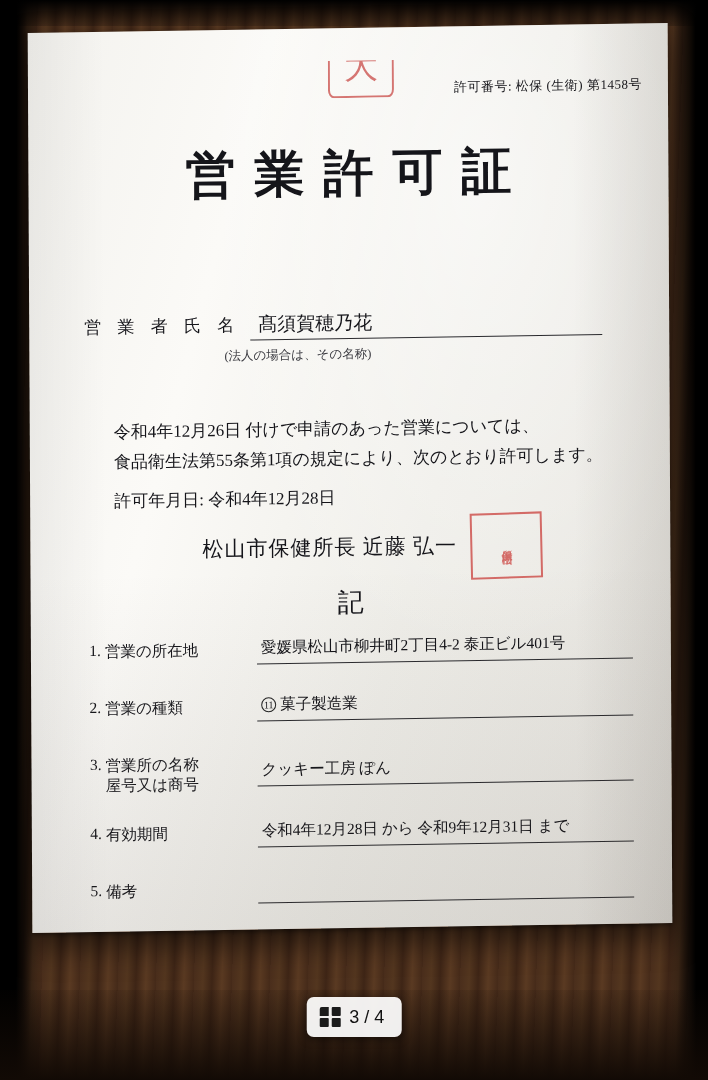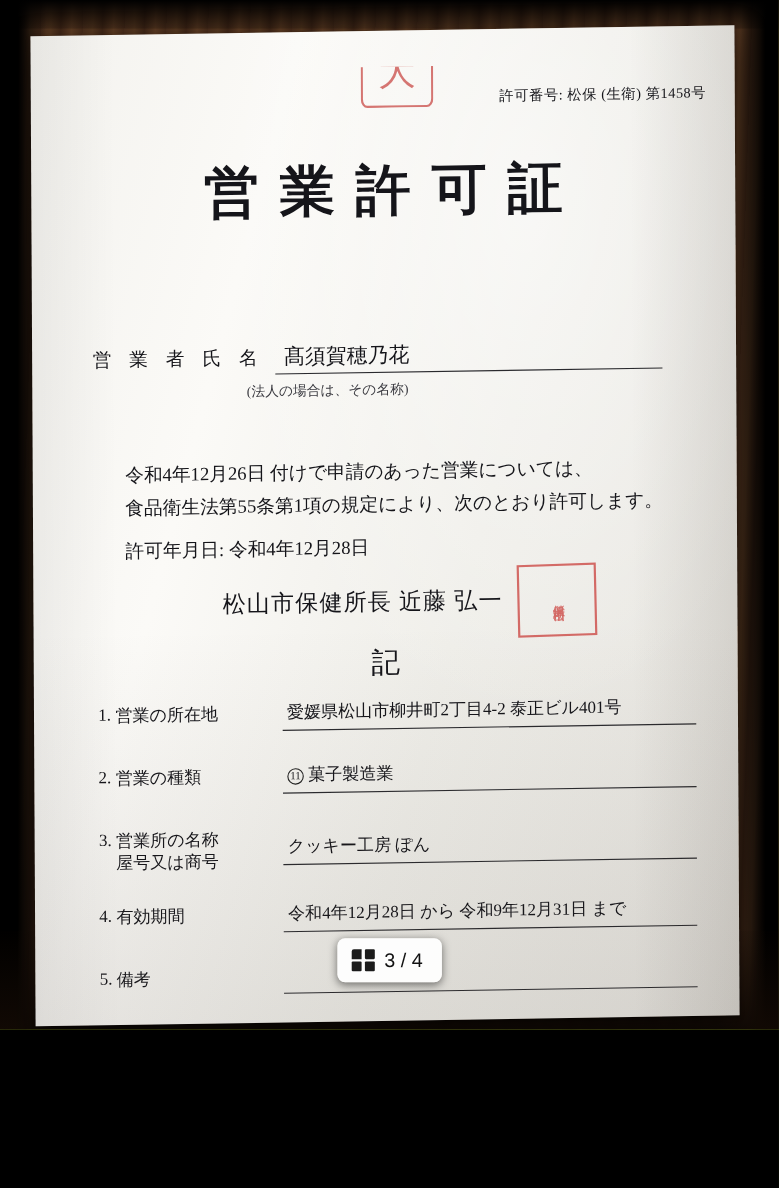--- a/index.html
+++ b/index.html
@@ -4,22 +4,22 @@
 <style>
   * { box-sizing: border-box; margin: 0; padding: 0; }
   html, body {
     width: 708px; height: 1080px;
     background: #000;
     font-family: "Liberation Serif", serif;
     overflow: hidden;
   }
   #viewer {
     position: relative;
-    width: 708px; height: 936px;
-    background: #84cc16;
+    width: 708px; height: 1080px;
+    background: #ef4444;
     overflow: hidden;
   }
   
   .desk {
     position: absolute; inset: 0;
     background:
       linear-gradient(90deg, #000 0px, #000 16px, rgba(0,0,0,0) 42px),
       linear-gradient(270deg, #000 0px, #000 12px, rgba(0,0,0,0) 40px),
       repeating-linear-gradient(92deg,
         #4a2e1c 0px, #53361f 9px, #3e2516 18px, #5a3a22 28px, #452a19 38px),

